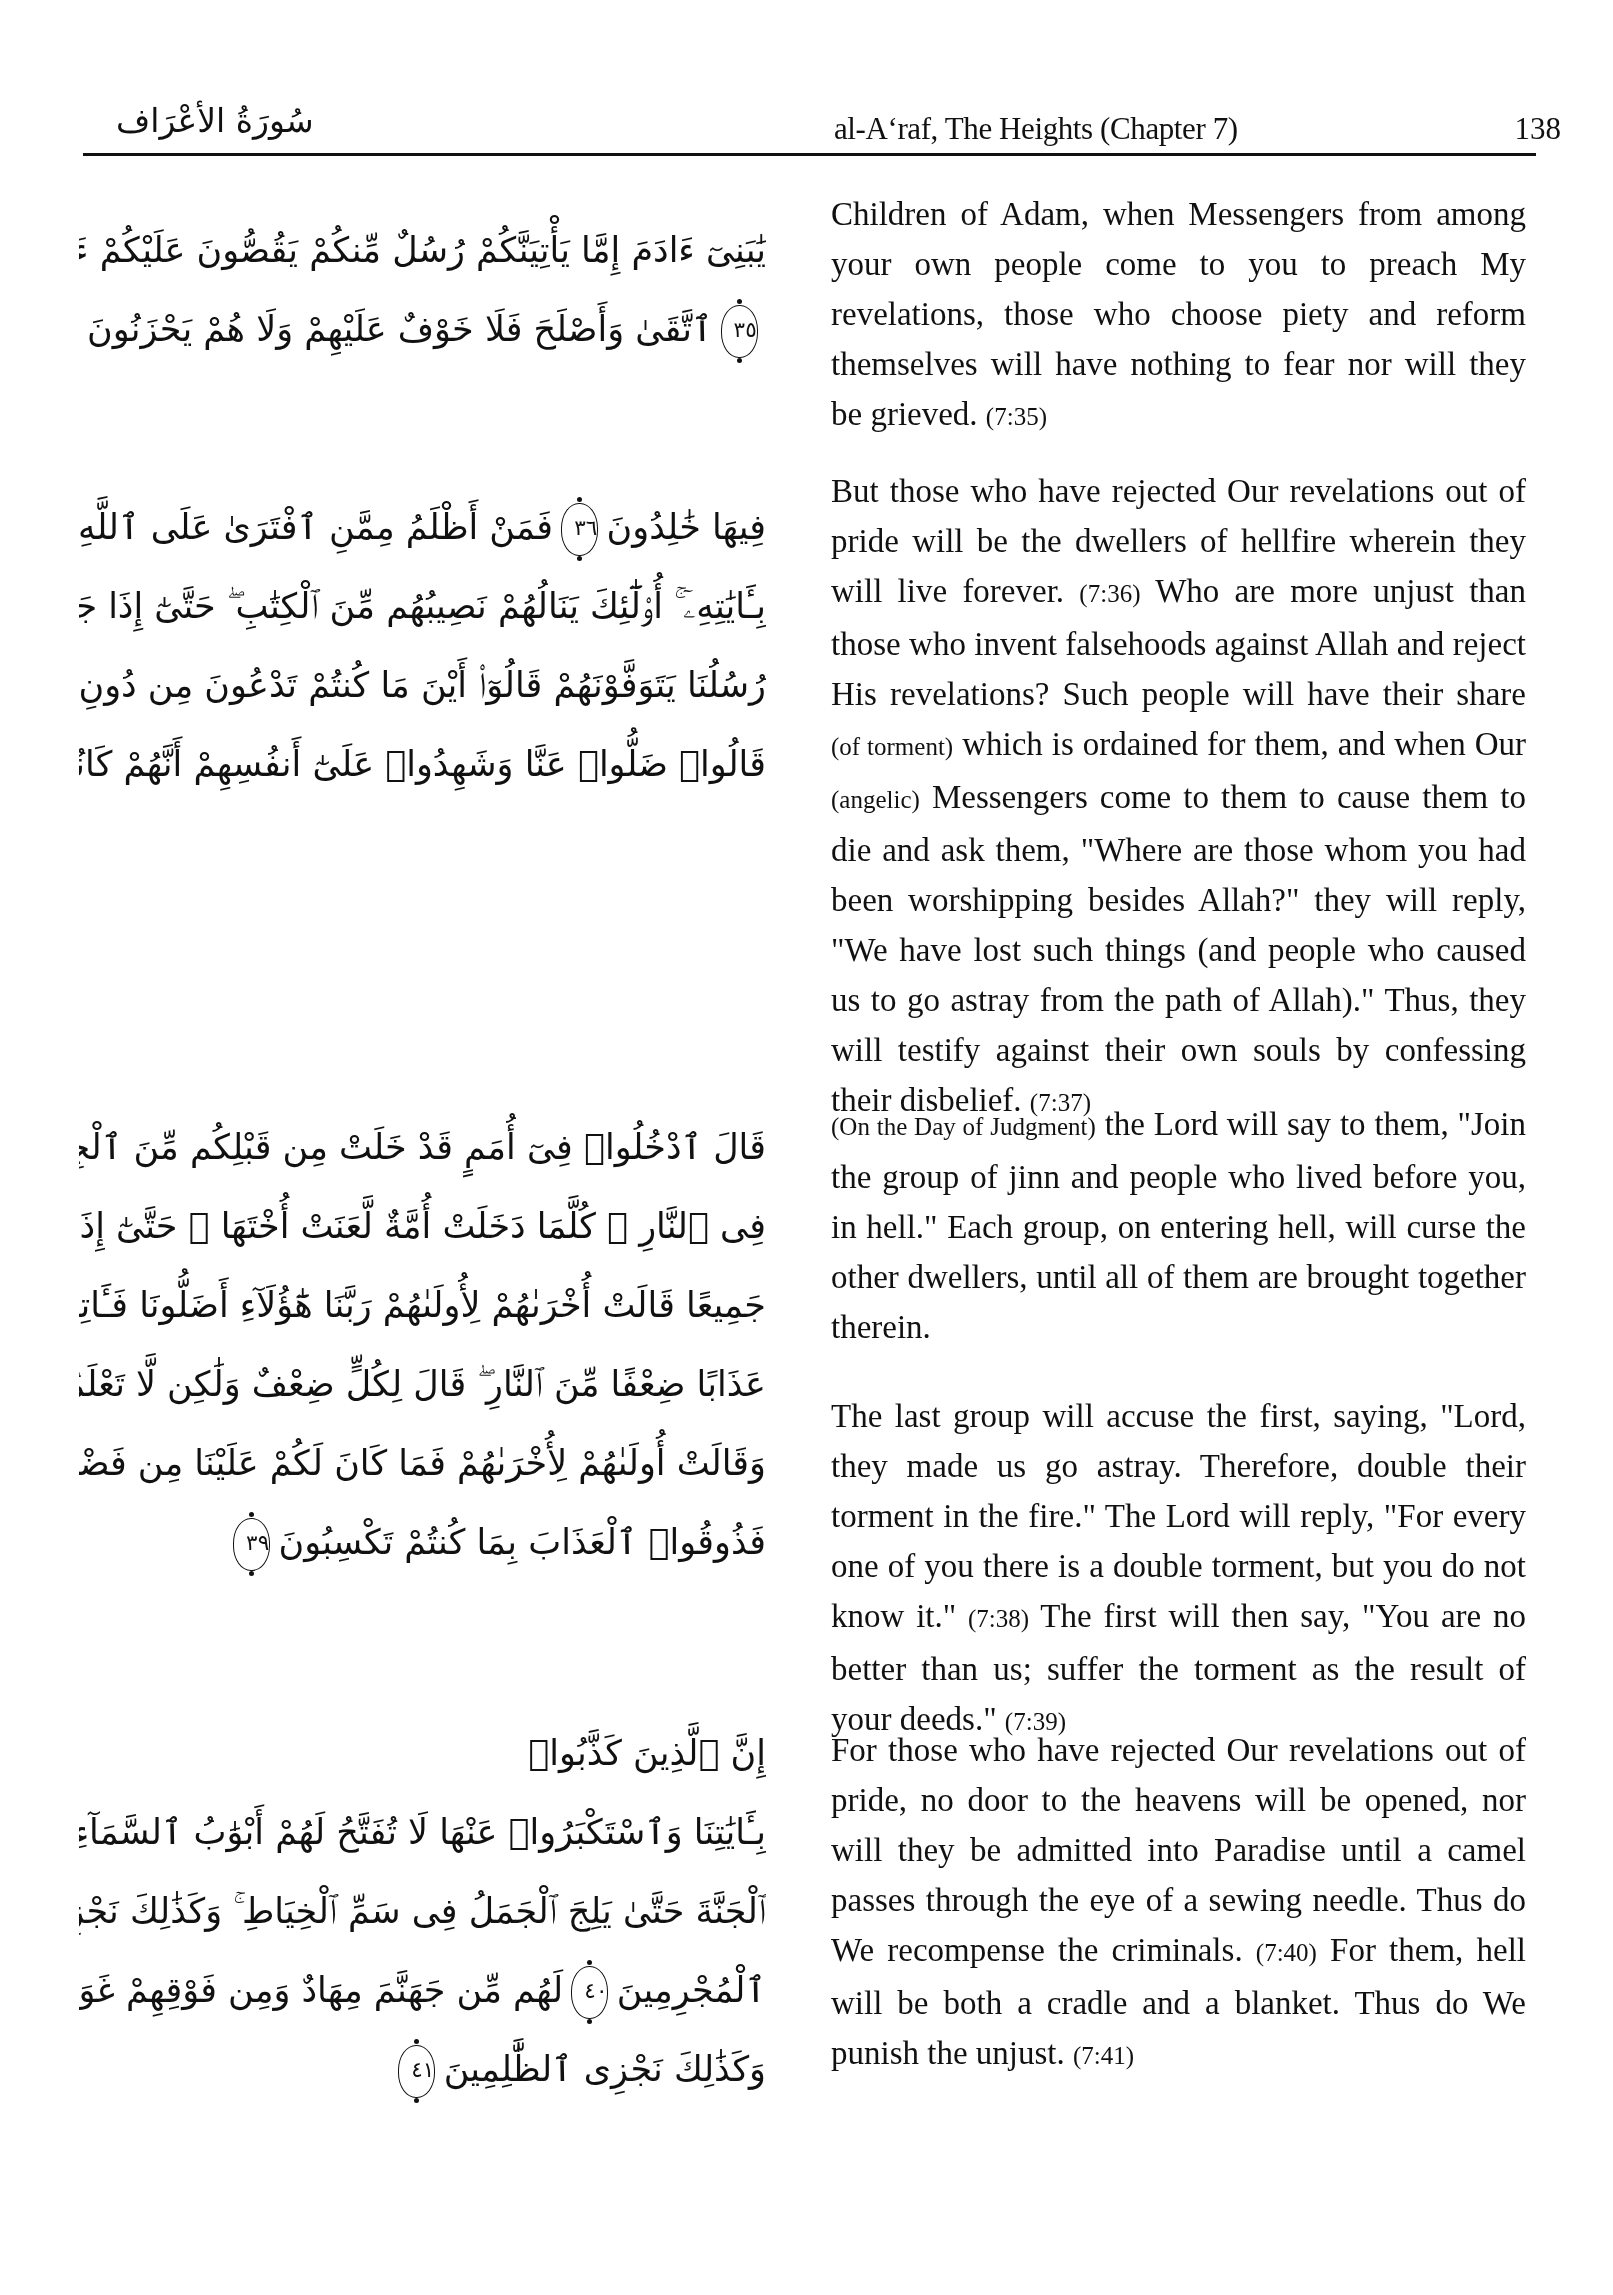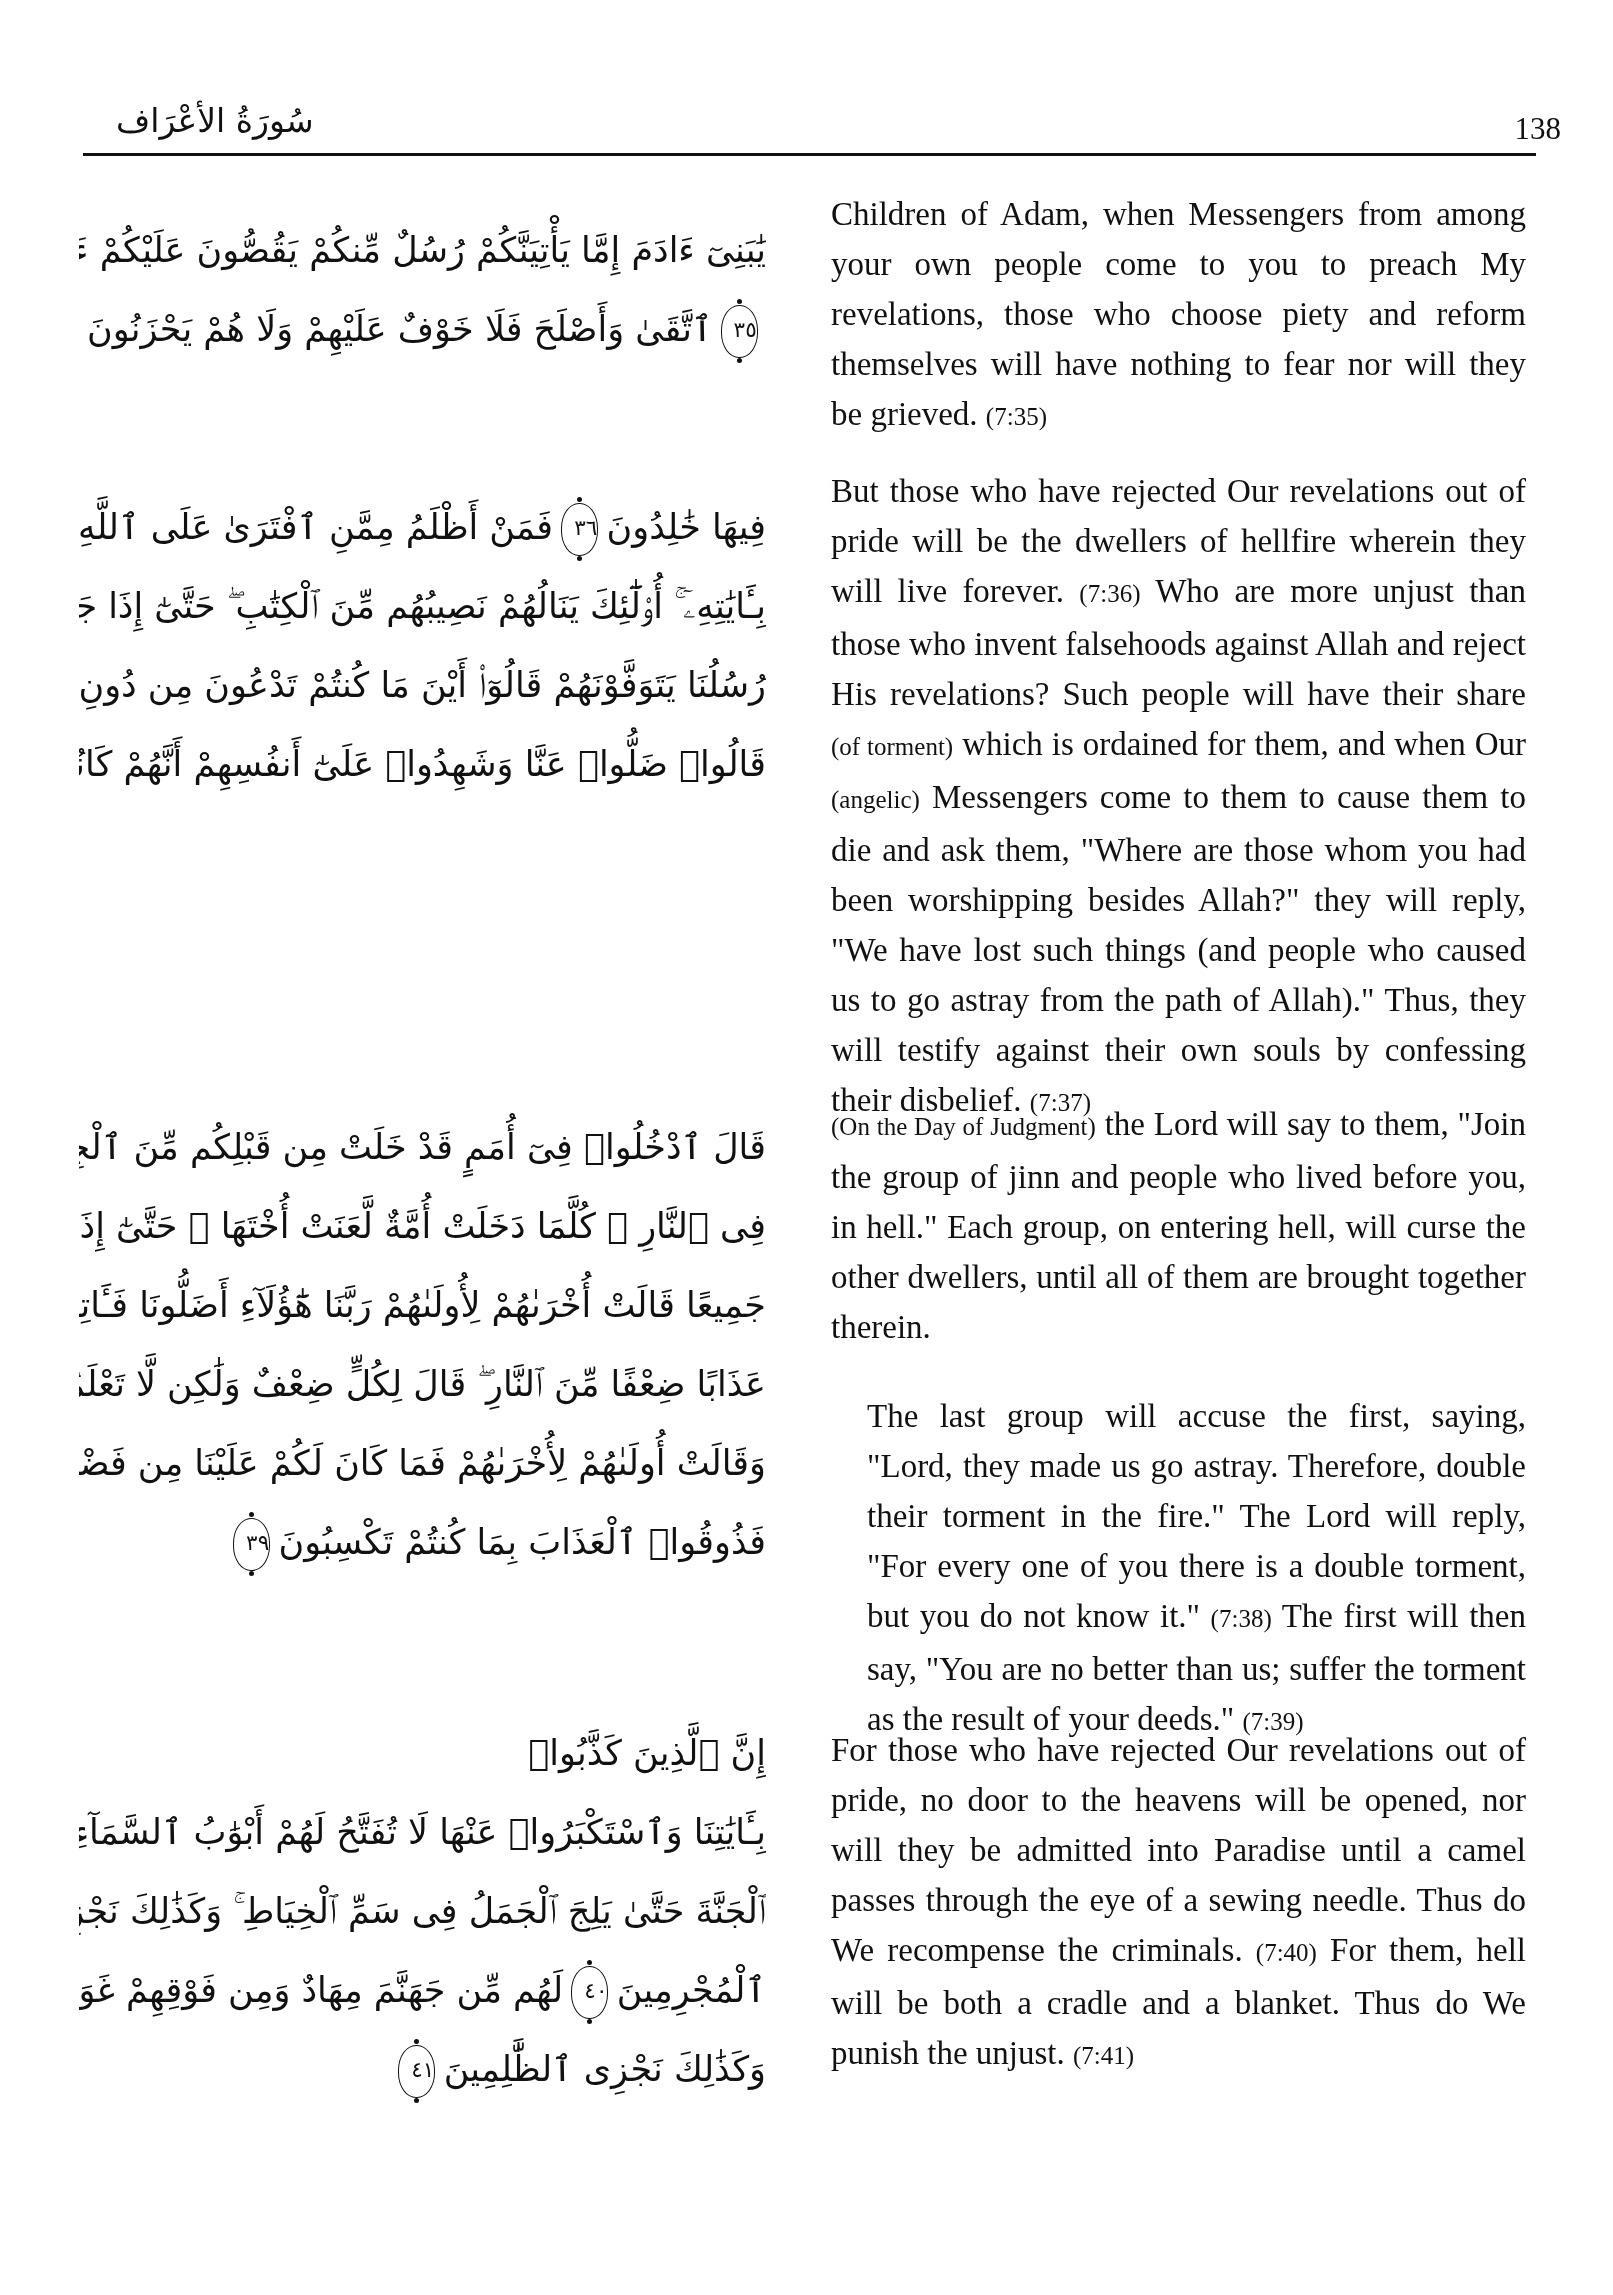--- a/index.html
+++ b/index.html
@@ -5,37 +5,38 @@
   html, body { margin:0; padding:0; background:#ffffff; }
   body { width:1613px; height:2295px; position:relative; overflow:hidden; color:#111; }
   .page { position:absolute; left:0; top:0; width:1613px; height:2295px;padding-left:41px; }
   .hdr-arabic { position:absolute; left:116px; top:98px; font-family:"DejaVu Serif", serif; font-size:33px; line-height:46px; direction:rtl; color:#111; }
   .hdr-title { position:absolute; left:834px; top:109px; font-family:"Liberation Serif", serif; font-size:31px; line-height:40px; letter-spacing:-0.4px; }
   .hdr-page { position:absolute; right:93px; top:109px; font-family:Liberation Serif, serif; font-size:31px; line-height:40px; }
   .hdr-rule { position:absolute; left:83px; top:153px; width:1453px; height:2.5px; background:#111; }
 
   .en { position:absolute; left:831px; width:695px; font-family:"Liberation Serif", serif; font-size:33px; line-height:50px; text-align:justify; hyphens:none; }
   .en p { margin:0; }
-  .en p + p { margin-top:39px;margin-left:36px; }
+  .en p + p { margin-top:39px; }
   .ref { font-size:25px; }
 
   .ar { position:absolute; left:79px; width:687px; font-family:"DejaVu Sans", sans-serif; font-size:35px; line-height:79px; direction:rtl; text-align:justify; text-align-last:right; color:#111; }
   .ar .line { display:block; white-space:nowrap; overflow:hidden; text-align:right; }
   .ar .line.full { text-align:justify; text-align-last:justify; }
   .ayah-mark { display:inline-block; width:35px; height:51px; border:1.7px solid #111; border-radius:18px/25px; text-align:center; line-height:48px; font-size:21.5px; vertical-align:middle; margin:0 8.3px; position:relative; }
   .ayah-mark::before, .ayah-mark::after { content:""; position:absolute; left:50%; width:5px; height:5px; margin-left:-2.5px; background:#111; border-radius:50%; }
   .ayah-mark::before { top:-6.6px; }
   .ayah-mark::after { bottom:-6.6px; }
 </style>
 </head>
 <body>
 
 <div class="page">
 
   <div class="hdr-arabic">سُورَةُ الأعْرَاف</div>
+  <div class="hdr-title">al-A‘raf, The Heights (Chapter 7)</div>
   <div class="hdr-page">138</div>
   <div class="hdr-rule"></div>
 
   <div class="ar" style="top:211px;">
     <span class="line full">يَٰبَنِىٓ ءَادَمَ إِمَّا يَأْتِيَنَّكُمْ رُسُلٌ مِّنكُمْ يَقُصُّونَ عَلَيْكُمْ ءَايَٰتِى فَمَنِ</span>
     <span class="line"><span class="ayah-mark">٣٥</span><span>ٱتَّقَىٰ وَأَصْلَحَ فَلَا خَوْفٌ عَلَيْهِمْ وَلَا هُمْ يَحْزَنُونَ</span></span>
   </div>
   <div class="en" style="top:189px;">
     <p><span>Children of Adam, when Messengers from among your own people come to you to preach My revelations, those who choose piety and reform themselves will have nothing to fear nor will they be grieved.</span> <span class="ref">(7:35)</span></p>
   </div>

